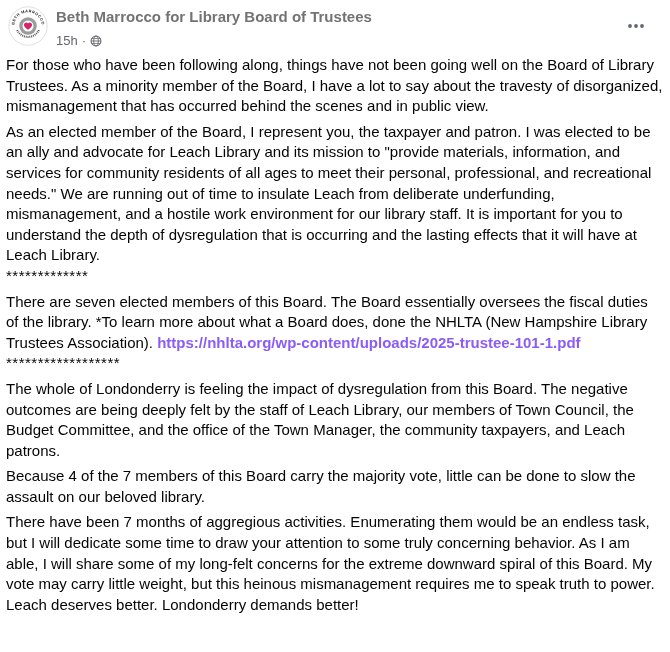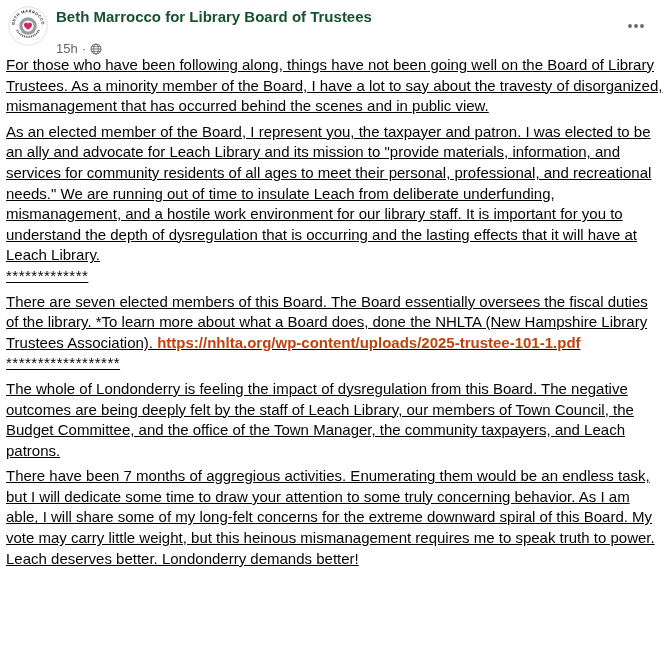--- a/index.html
+++ b/index.html
@@ -24,29 +24,29 @@
   .avatar {
     width: 40px; height: 40px;
     border-radius: 50%;
     flex: 0 0 40px;
     cursor: pointer;
   }
   .header-meta { margin-left: 8px; padding-top: 1px; }
   .page-name {
     font-size: 15px;
     font-weight: 700;
-    color: #14532d;
+    color: #737373;
     line-height: 19px;
     cursor: pointer;
   }
   .subline {
     display: flex;
     align-items: center;
     gap: 4px;
-    margin-top: 14px;
+    margin-top: 6px;
     font-size: 13px;
     color: #65676b;
     line-height: 17px;
   }
   .subline .sep { color: #65676b; }
   .globe { width: 12px; height: 12px; display: inline-block; margin-top: 1px; }
   .more-btn {
     position: absolute;
     right: 18px; top: 14px;
     width: 32px; height: 24px;
@@ -57,25 +57,25 @@
     cursor: pointer;
   }
 
   
   .post-body {
     padding: 3px 6px 0 6px;
     font-size: 15px;
     line-height: 20.6px;
     color: #050505;
   }
-  .post-body .para { margin-bottom: 5px; text-decoration: underline; }
+  .post-body .para { margin-bottom: 5px; }
   .post-body .para:last-child { margin-bottom: 0; }
   .stars-line { letter-spacing: 0.5px; }
   a.post-link, span.post-link {
-    color: #c2410c;
+    color: #8b5cf6;
     font-weight: 700;
     text-decoration: none;
     cursor: pointer;
     word-break: break-all;
   }
 </style>
 </head>
 <body>
 
 <div class="post">
@@ -136,20 +136,23 @@
 
     <div class="para">
       <span>There are seven elected members of this Board. The Board essentially oversees the fiscal duties of the library. *To learn more about what a Board does, done the NHLTA (New Hampshire Library Trustees Association). </span><a class="post-link">https://nhlta.org/wp-content/uploads/2025-trustee-101-1.pdf</a>
       <div class="stars-line">******************</div>
     </div>
 
     <div class="para">
       <span>The whole of Londonderry is feeling the impact of dysregulation from this Board. The negative outcomes are being deeply felt by the staff of Leach Library, our members of Town Council, the Budget Committee, and the office of the Town Manager, the community taxpayers, and Leach patrons.</span>
     </div>
 
+    <div class="para">
+      <span>Because 4 of the 7 members of this Board carry the majority vote, little can be done to slow the assault on our beloved library.</span>
+    </div>
 
 
     <div class="para">
       <span>There have been 7 months of aggregious activities. Enumerating them would be an endless task, but I will dedicate some time to draw your attention to some truly concerning behavior. As I am able, I will share some of my long-felt concerns for the extreme downward spiral of this Board. My vote may carry little weight, but this heinous mismanagement requires me to speak truth to power. Leach deserves better. Londonderry demands better!</span>
     </div>
 
   </div>
 </div>
 
 </body></html>

